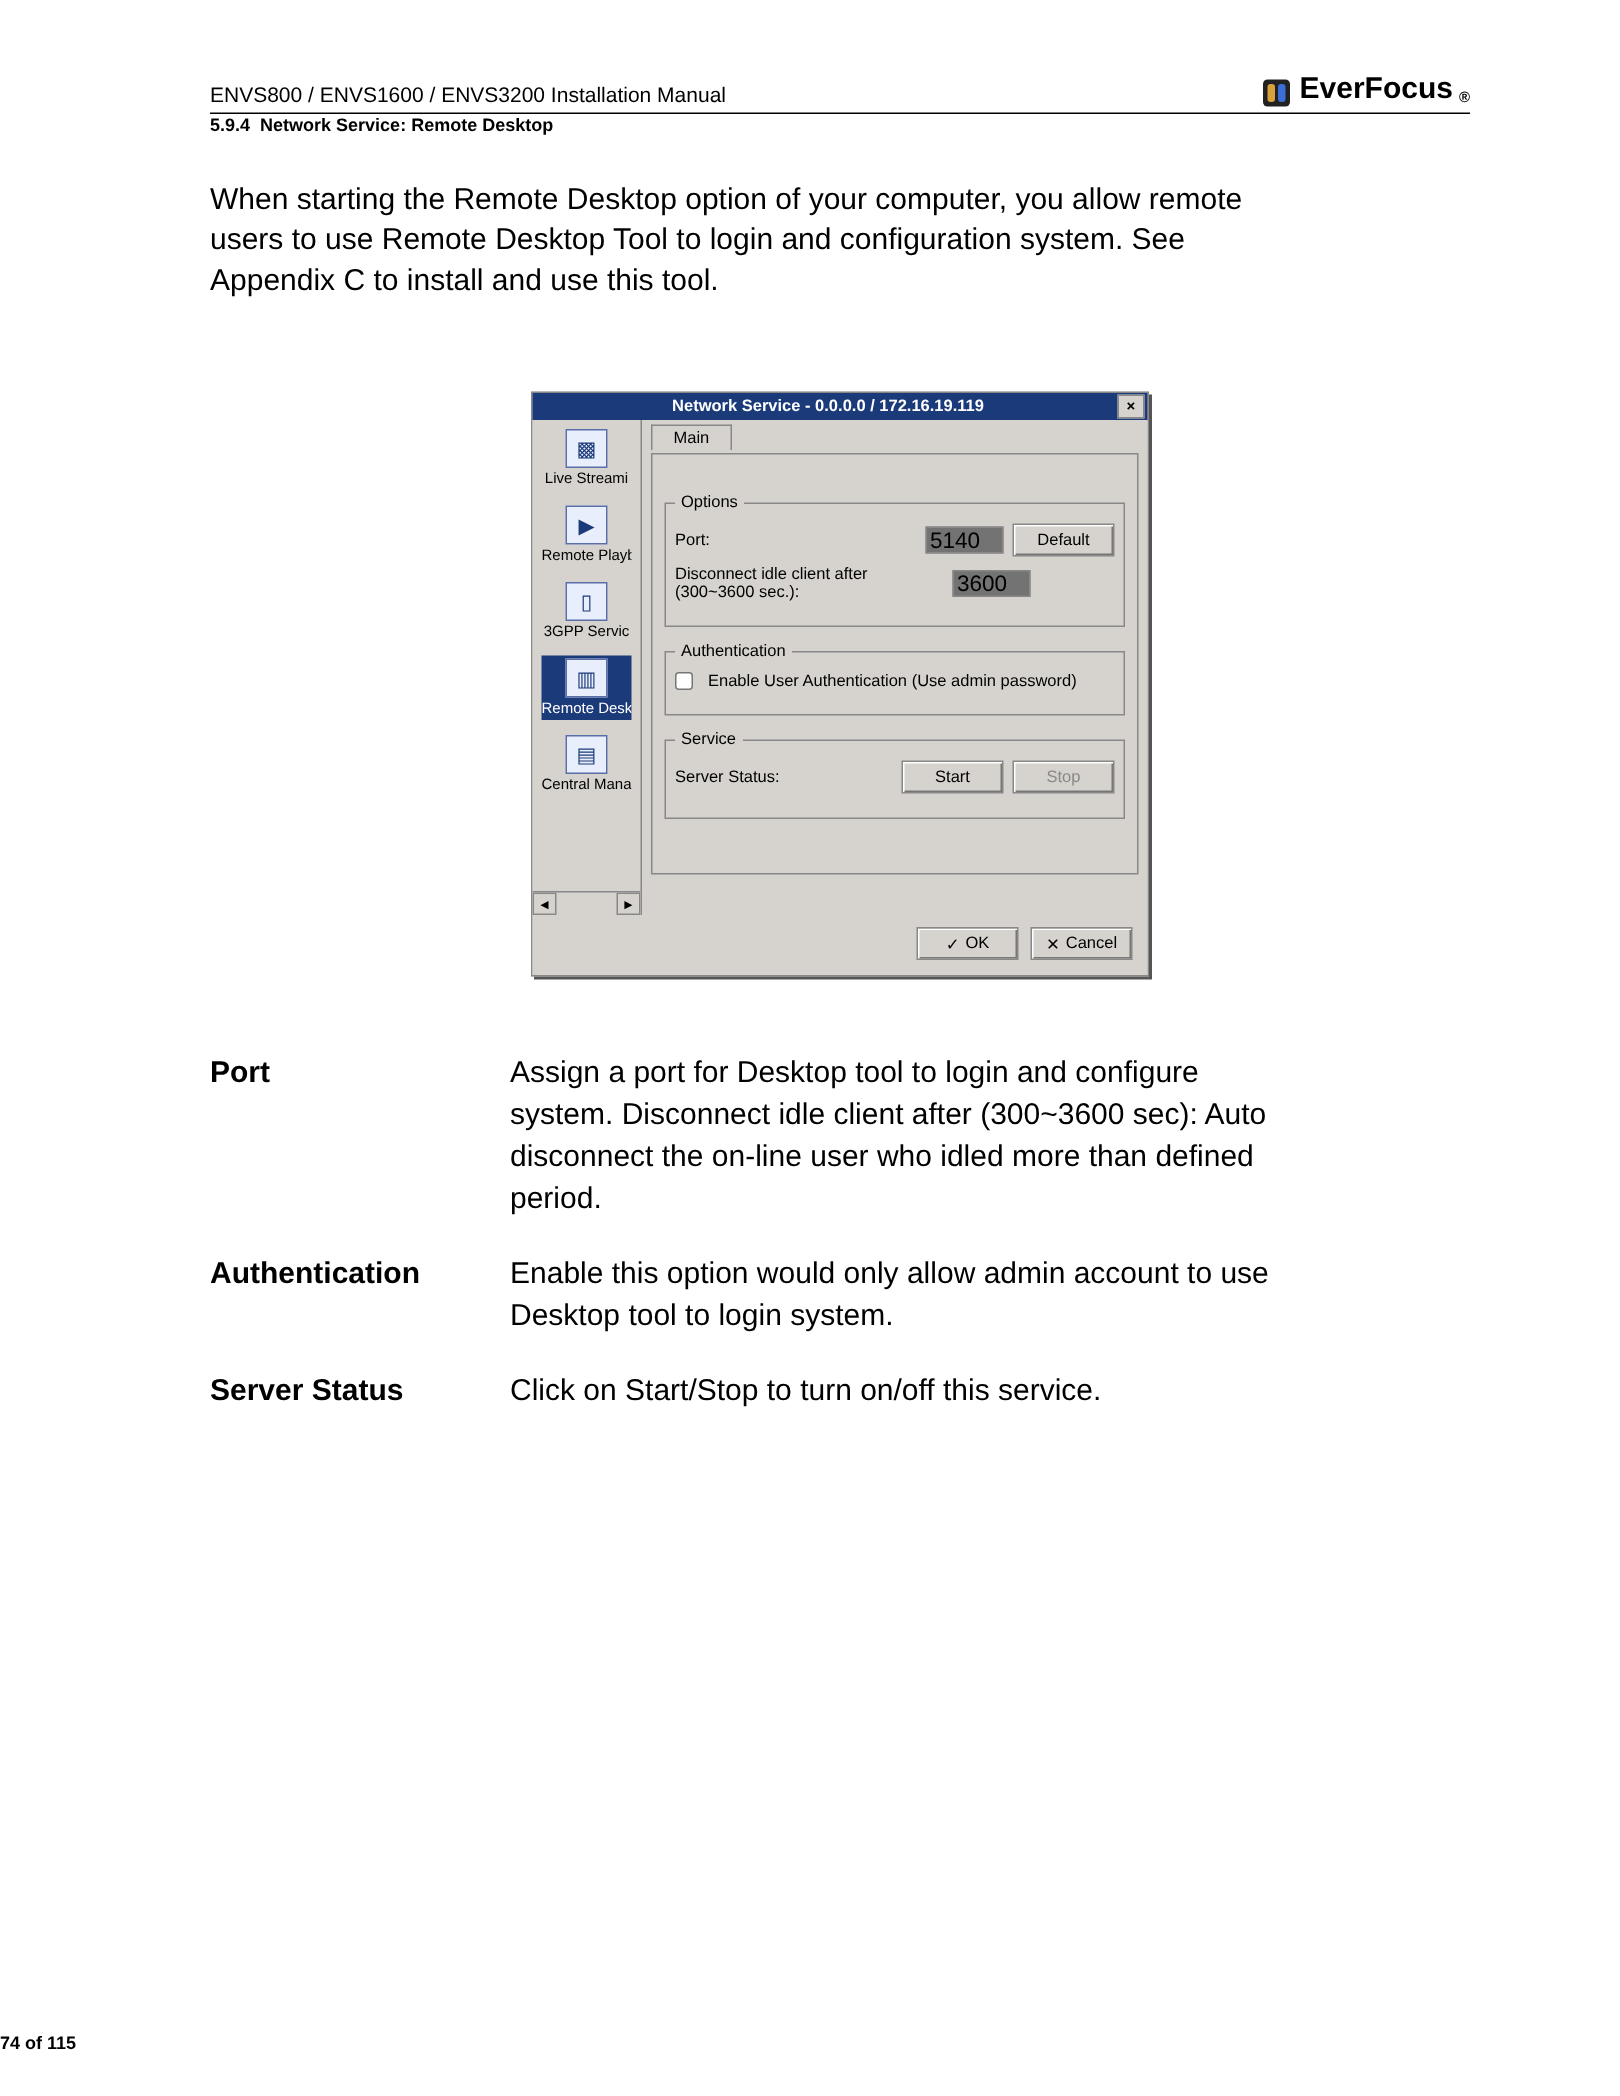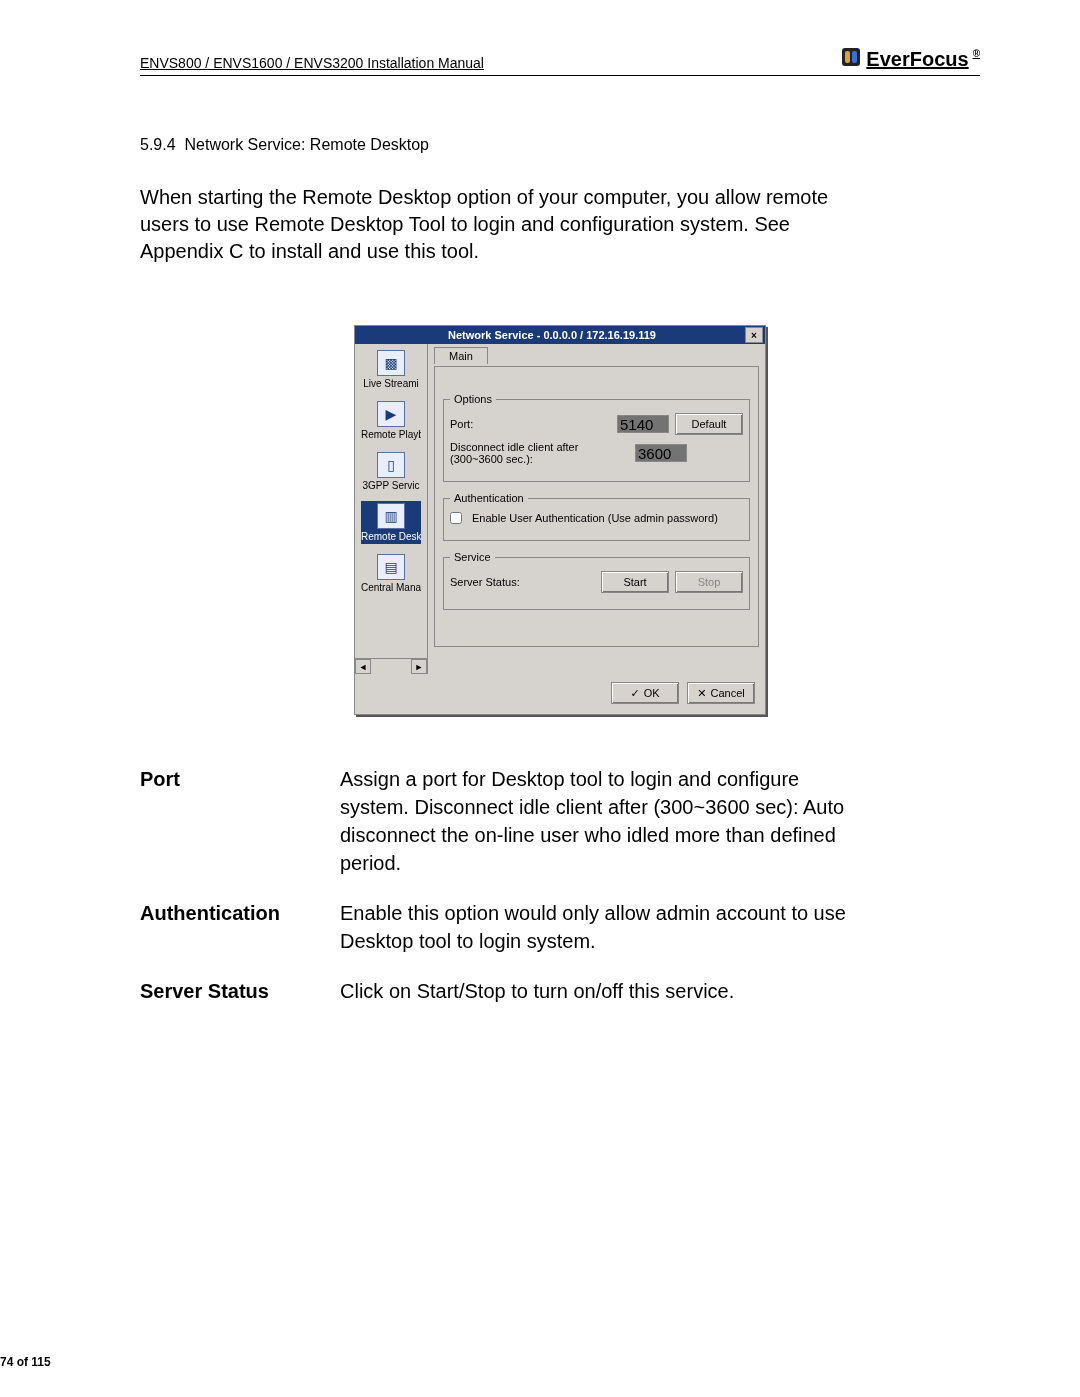--- a/index.html
+++ b/index.html
@@ -15,31 +15,29 @@
     position: relative;
     box-sizing: border-box;
     padding: 48px 100px 0 140px;
   }
   .header-row {
     display: flex;
     justify-content: space-between;
     align-items: flex-end;
     border-bottom: 1px solid #000;
     padding-bottom: 4px;
-    margin-bottom: 60px;
-    text-decoration: underline;
   }
   .header-left {
     font-size: 14px;
   }
   .header-right {
     font-size: 20px;
     font-weight: bold;
     display: flex;
-    align-items: flex-start;
+    align-items: flex-end;
     gap: 4px;
   }
   .logo-box {
     width: 18px;
     height: 18px;
     background: #222;
     display: inline-block;
     position: relative;
     border-radius: 3px;
     margin-right: 2px;
@@ -62,22 +60,22 @@
     width: 5px;
     height: 12px;
     background: #3c6ed7;
     border-radius: 2px;
   }
   .reg {
     font-size: 10px;
     vertical-align: super;
   }
   h2.section {
-    font-size: 16px;
-    font-weight: normal;
+    font-size: 12px;
+    font-weight: bold;
     margin: 0 0 30px 0;
   }
   p.intro {
     font-size: 20px;
     line-height: 1.35;
     margin: 0 0 60px 0;
     max-width: 720px;
   }
   
   .win {

